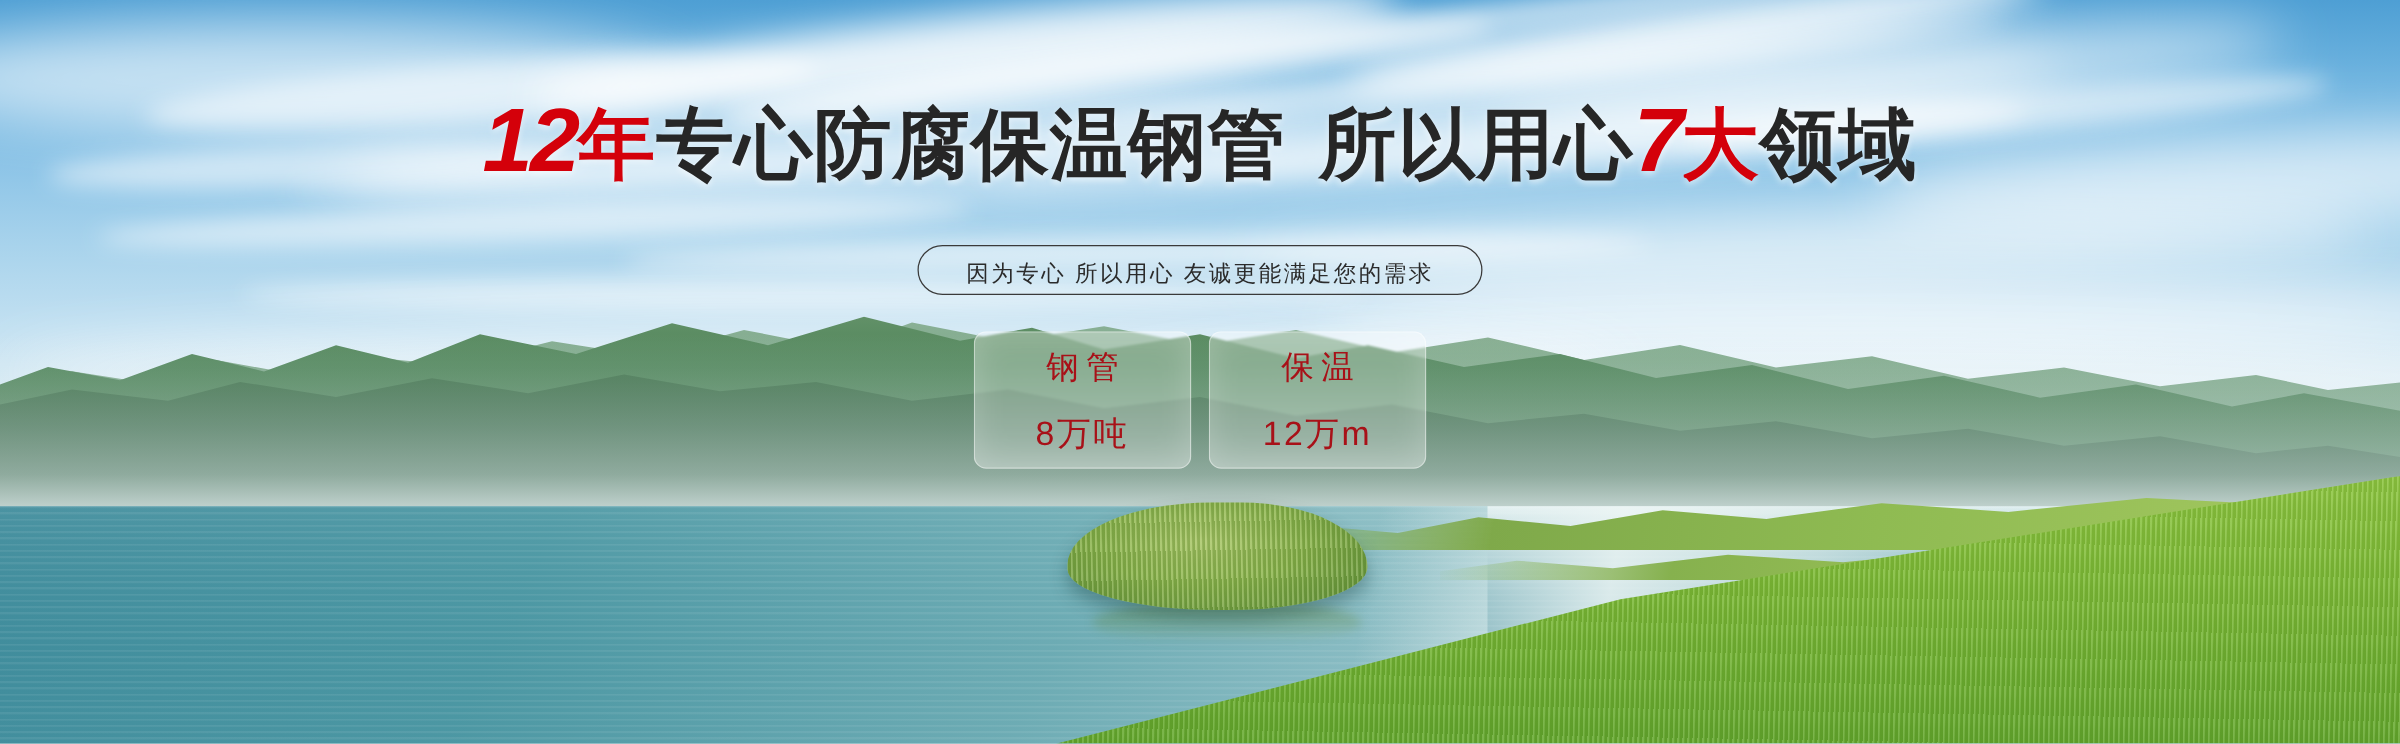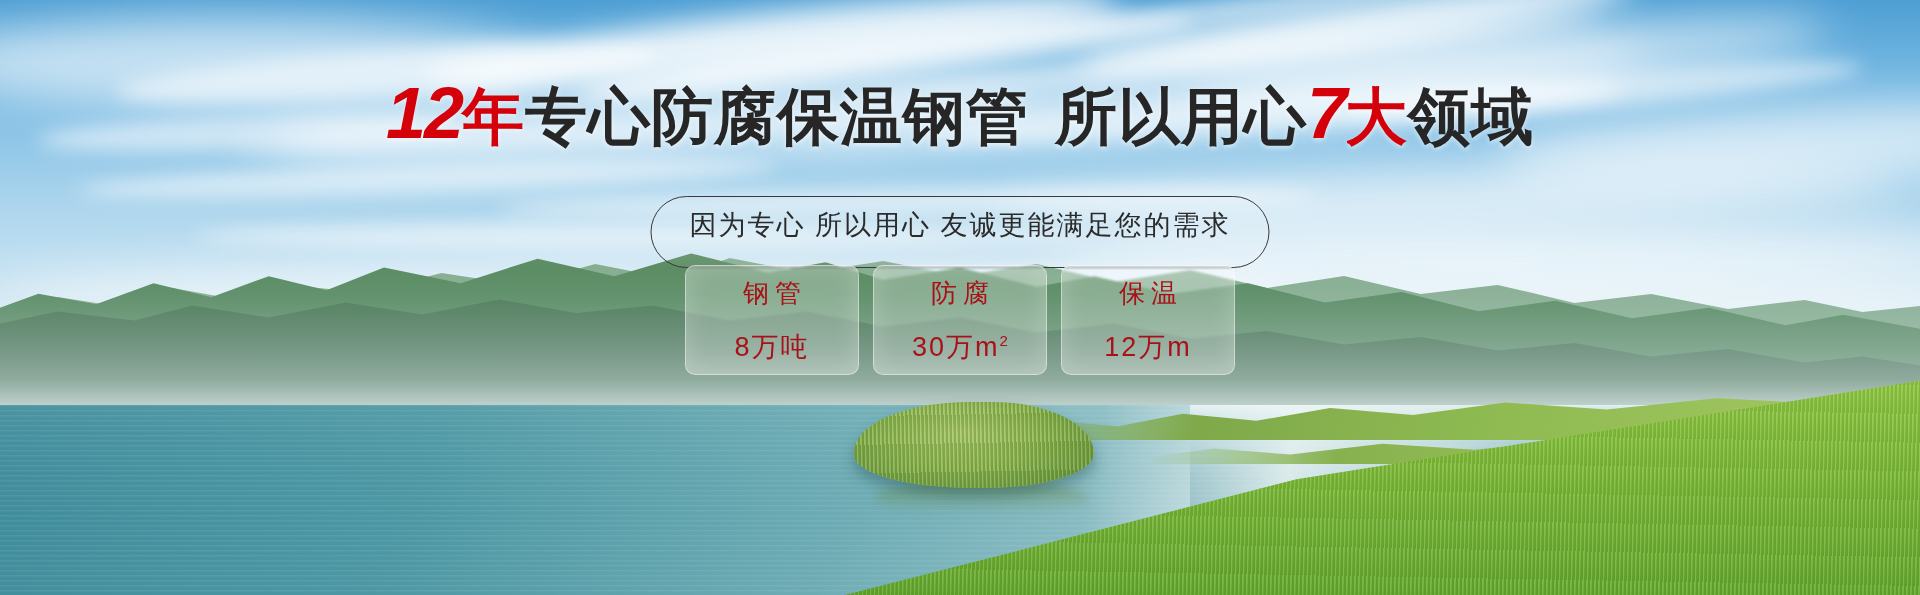--- a/index.html
+++ b/index.html
@@ -183,24 +183,24 @@
     font-weight:bold;
     letter-spacing:-2px;
   }
   .headline .gap{display:inline-block;width:26px;}
 
   .subtitle{
     position:absolute;
     top:196px;
     left:50%;
     transform:translateX(-50%);
-    padding:10px 38px 24px;
+    padding:10px 38px 4px;
     border:1.5px solid #3a3a3a;
     border-radius:40px;
-    font-size:27px;
+    font-size:18px;
     letter-spacing:2px;
     color:#2b2b2b;
     white-space:nowrap;
     background:rgba(255,255,255,.06);
   }
 
   .cards{
     position:absolute;
     top:265px;
     left:50%;
@@ -293,24 +293,20 @@
 
     <div class="subtitle">因为专心 所以用心  友诚更能满足您的需求</div>
 
     <div class="cards">
 
       <div class="card">
         <div class="c-title">钢管</div>
         <div class="c-value"><span>8万吨</span></div>
       </div>
 
-      <div class="card">
-        <div class="c-title">防腐</div>
-        <div class="c-value"><span>30万m</span><sup>2</sup></div>
-      </div>
 
       <div class="card">
         <div class="c-title">保温</div>
         <div class="c-value"><span>12万m</span></div>
       </div>
 
     </div>
   </div>
 </div>
 

